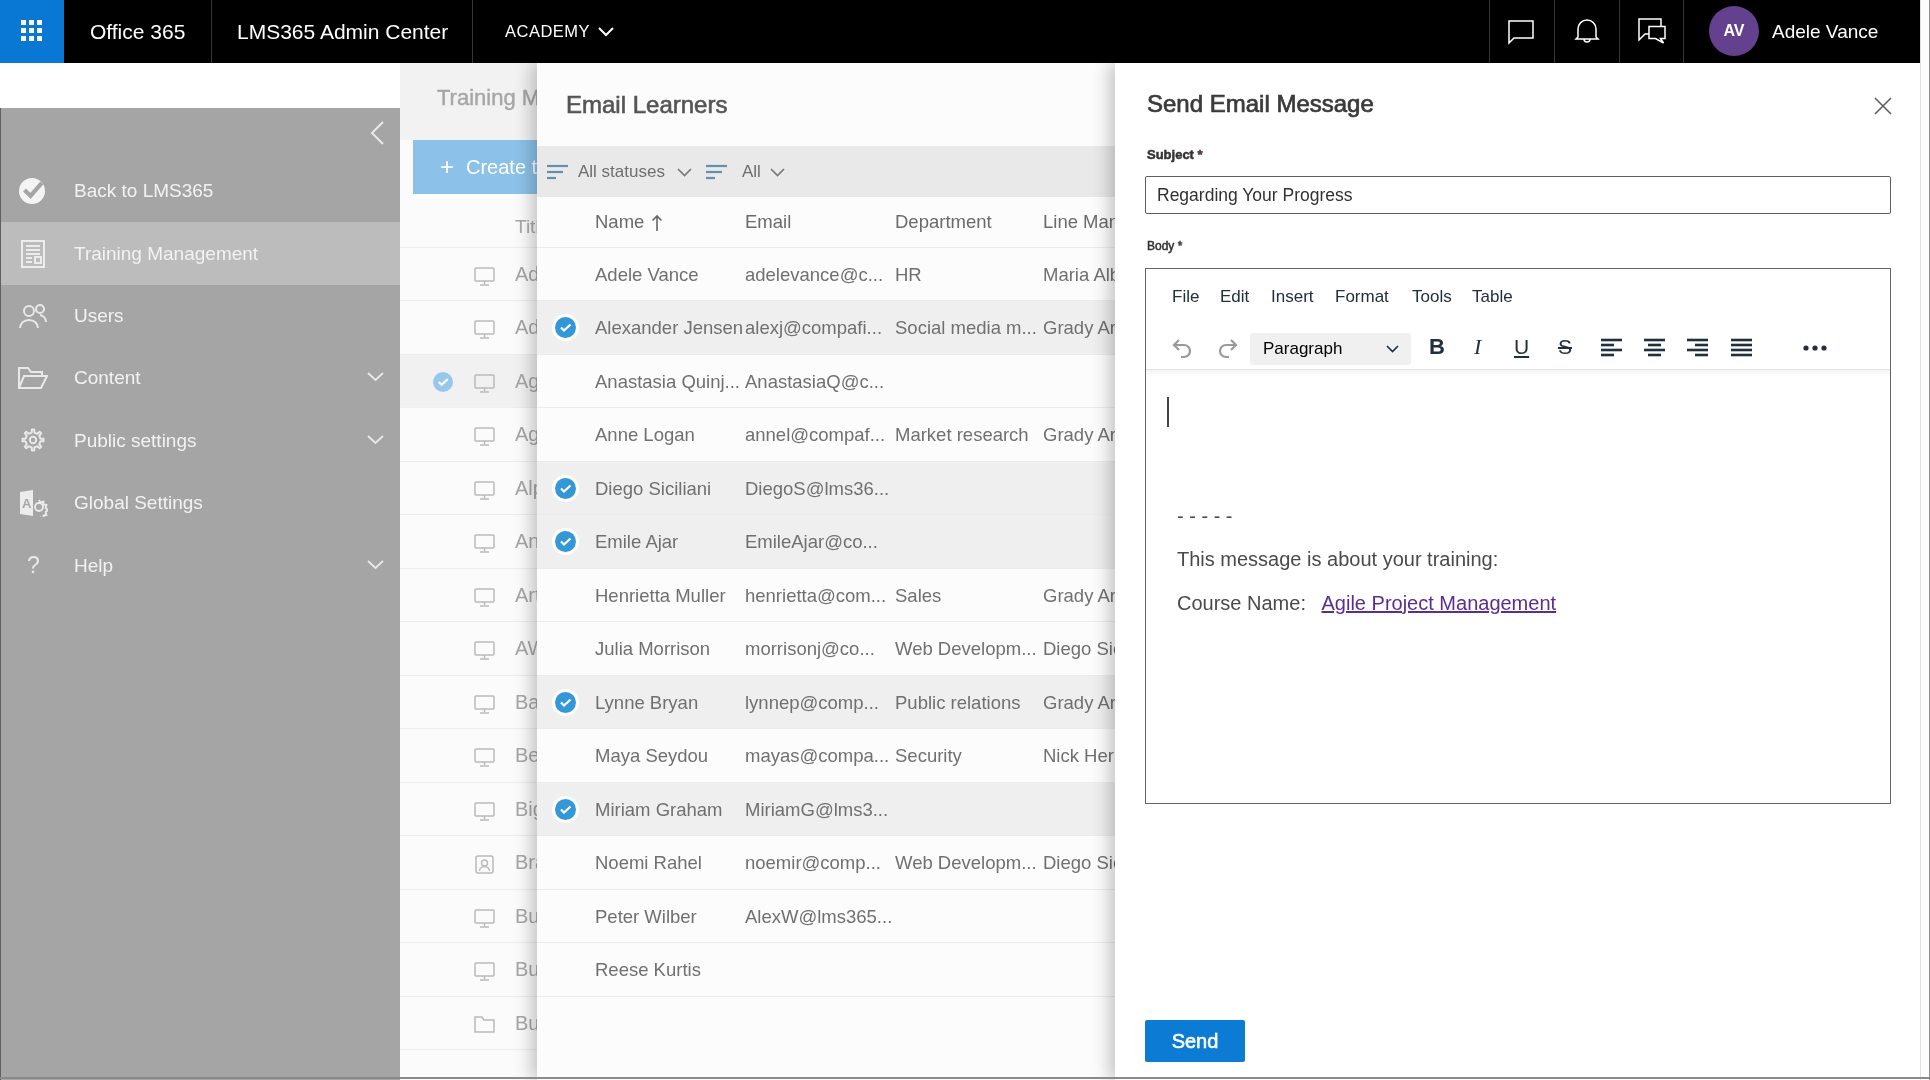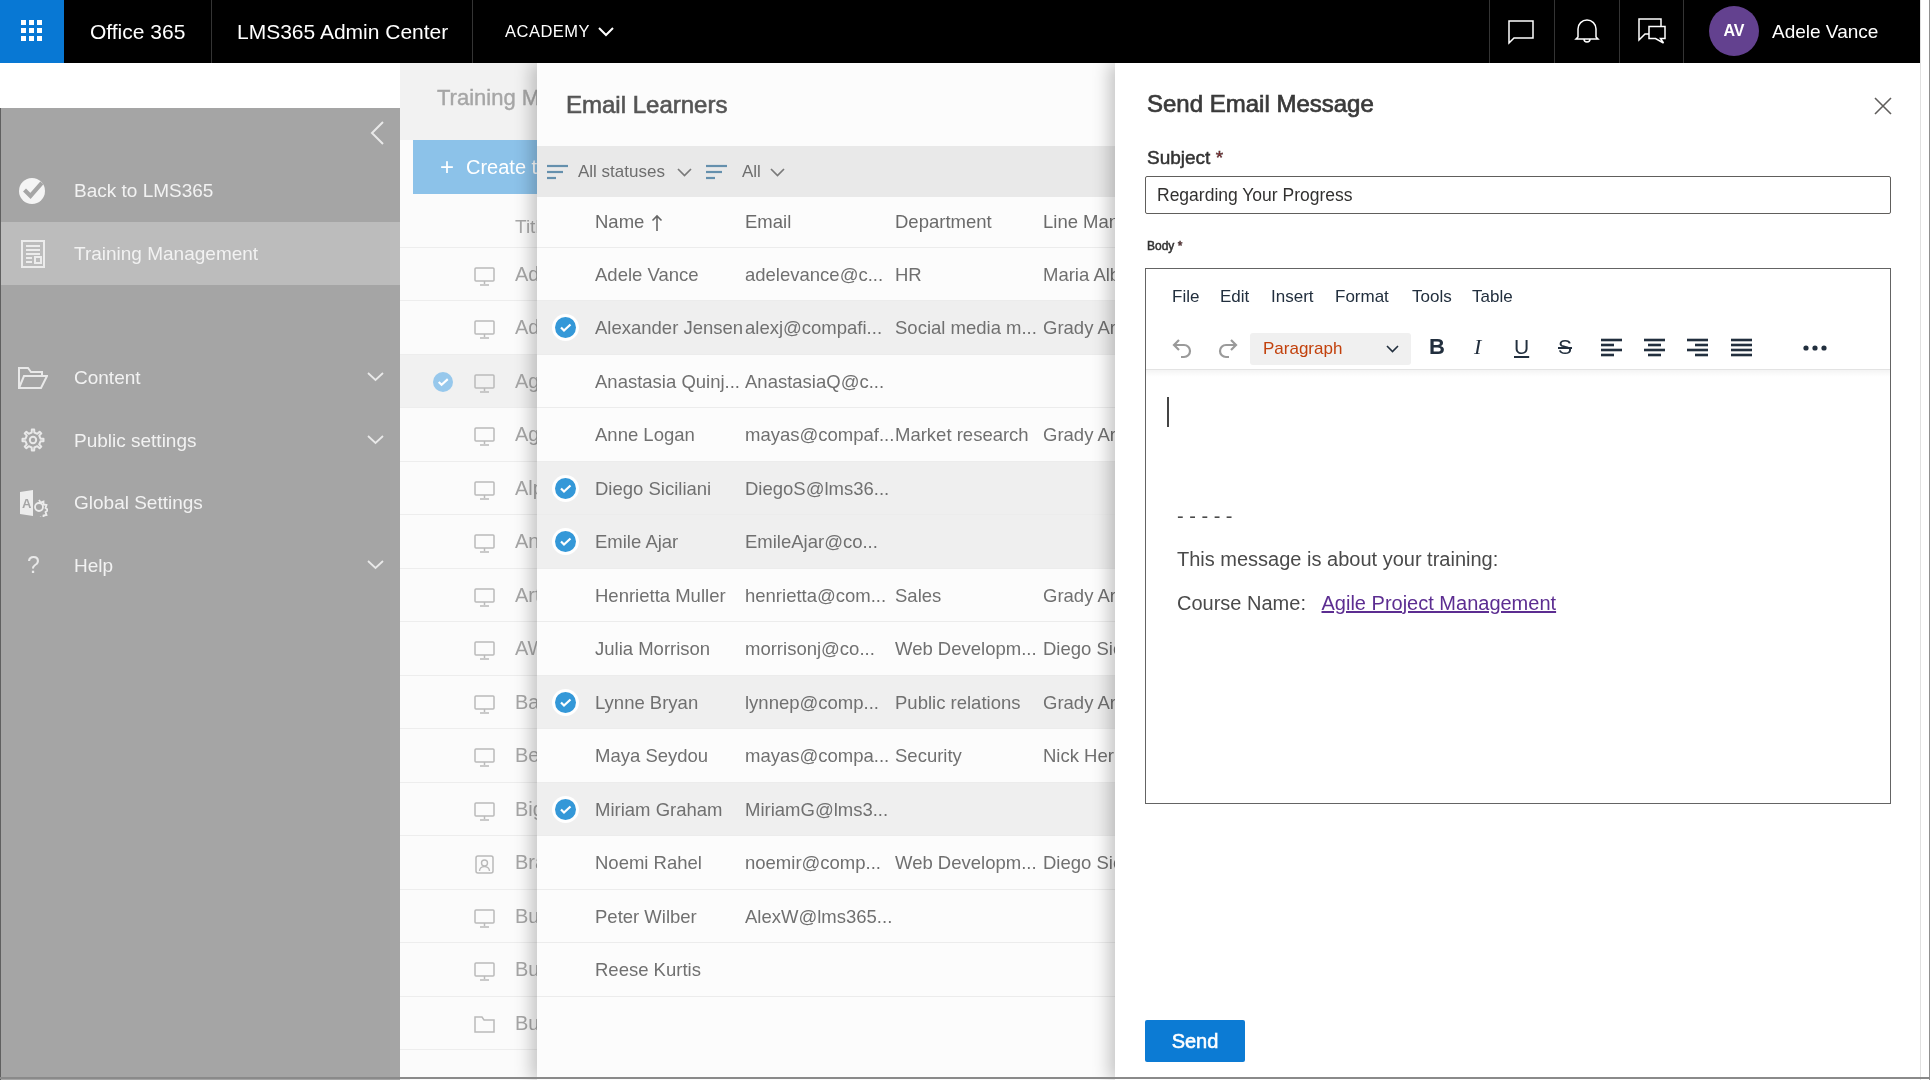--- a/index.html
+++ b/index.html
@@ -37,32 +37,32 @@
 .erow { position:absolute; left:0; width:1383px; height:54px; border-top:1px solid #ececec; font-size:18.5px; color:#707070; }
 .erow.sel { background:#efefef; }
 .erow span { position:absolute; line-height:53px; white-space:nowrap; }
 .c-name { left:58px; } .c-email { left:208px; } .c-dept { left:358px; } .c-mgr { left:506px; }
 .chk { position:absolute; left:15px; top:13px; width:27px; height:27px; border-radius:50%; background:#fff; }
 .chk svg { position:absolute; left:3px; top:3px; }
 #spanel { position:absolute; left:1115px; top:63px; width:805px; height:1017px; background:#fff;
   box-shadow:-6px 0 16px rgba(0,0,0,0.22); z-index:4; }
 .sp { position:absolute; white-space:nowrap; }
 #sptitle { left:32px; top:27px; font-size:24px; font-weight:400; -webkit-text-stroke:0.7px #3a3a3a; color:#3a3a3a; }
-#sublbl { left:32px; top:84px; font-size:19px; font-weight:400; -webkit-text-stroke:0.5px #333; color:#333; }
+#sublbl { left:32px; top:84px; font-size:13px; font-weight:700; -webkit-text-stroke:0.5px #333; color:#333; }
 #subinput { position:absolute; left:30px; top:113px; width:746px; height:38px; border:1px solid #605e5c;
   border-radius:2px; background:#fff; }
 #subtext { position:absolute; left:42px; top:113px; line-height:38px; font-size:17.5px; color:#323130; }
 #bodylbl { left:32px; top:176px; font-size:12px; font-weight:400; -webkit-text-stroke:0.5px #333; color:#333; }
 #editor { position:absolute; left:30px; top:205px; width:746px; height:536px; border:1px solid #646464;
   background:#fff; }
 .menu { position:absolute; top:18px; font-size:17px; color:#222f3e; }
 #tbar { position:absolute; left:0; top:56px; width:744px; height:48px; }
 #tbar .ti { position:absolute; color:#222f3e; }
 #parabox { position:absolute; left:104px; top:8px; width:161px; height:32px; background:#f0f0f0; border-radius:3px; }
-#parabox span { position:absolute; left:13px; top:0; line-height:32px; font-size:17px; color:#c2410c; }
+#parabox span { position:absolute; left:13px; top:0; line-height:32px; font-size:17px; color:#000000; }
 #tdivider { position:absolute; left:0; top:100px; width:744px; height:8px; background:linear-gradient(180deg,#e3e3e3 0,#e3e3e3 1px,rgba(0,0,0,0.045) 1px,rgba(0,0,0,0) 100%); }
 #cursor { position:absolute; left:21px; top:128px; width:2px; height:30px; background:#444; }
 .btxt { position:absolute; left:62px; font-size:20px; color:#4a4a4a; white-space:nowrap; }
 #sendbtn { position:absolute; left:30px; top:957px; width:100px; height:42px; background:#0c7bd4;
   border-radius:2px; color:#fff; font-size:20px; font-weight:400; -webkit-text-stroke:0.6px #fff; text-align:center; line-height:42px; }
 #gutter { position:absolute; left:1920px; top:0; width:10px; height:1080px; background:#fff;
   border-left:1px solid #e0e0e0; border-right:1px solid #909090; z-index:60; }
 #botline { position:absolute; left:0; top:1077px; width:1930px; height:2px; background:#8a8a8a; z-index:61; }
 </style>
 </head>
@@ -83,20 +83,29 @@
       <rect x="1" y="1" width="22" height="26" fill="none" stroke="#ececec" stroke-width="2"></rect>
       <line x1="5" y1="6" x2="19" y2="6" stroke="#ececec" stroke-width="2"></line>
       <line x1="5" y1="10" x2="19" y2="10" stroke="#ececec" stroke-width="2"></line>
       <line x1="5" y1="14" x2="19" y2="14" stroke="#ececec" stroke-width="2"></line>
       <line x1="5" y1="18" x2="11" y2="18" stroke="#ececec" stroke-width="2"></line>
       <line x1="5" y1="22" x2="11" y2="22" stroke="#ececec" stroke-width="2"></line>
       <rect x="14" y="17" width="6" height="6" fill="none" stroke="#ececec" stroke-width="2"></rect>
     </svg>
     <span class="lbl">Training Management</span>
   </div>
+  <div class="nav" style="top:176px">
+    <svg width="30" height="28" viewBox="0 0 30 28" style="position:absolute;left:17px;top:18px">
+      <circle cx="11" cy="9" r="5" fill="none" stroke="#e9e9e9" stroke-width="2"></circle>
+      <path d="M2 26 a9 8 0 0 1 18 0" fill="none" stroke="#e9e9e9" stroke-width="2"></path>
+      <circle cx="22" cy="7" r="4" fill="none" stroke="#e9e9e9" stroke-width="2"></circle>
+      <path d="M22 13 a7 7 0 0 1 6 7" fill="none" stroke="#e9e9e9" stroke-width="2"></path>
+    </svg>
+    <span class="lbl">Users</span>
+  </div>
   <div class="nav" style="top:238px">
     <svg width="30" height="24" viewBox="0 0 30 24" style="position:absolute;left:17px;top:20px">
       <path d="M1 22 V2 h9 l3 4 h11 v4 M1 22 l5 -12 h23 l-6 12 z" fill="none" stroke="#e9e9e9" stroke-width="2"></path>
     </svg>
     <span class="lbl">Content</span>
     <svg class="navchev" width="17" height="10" viewBox="0 0 17 10">
         <polyline points="1,1 8.5,8 16,1" fill="none" stroke="#e9e9e9" stroke-width="1.8"></polyline>
       </svg>
   </div>
   <div class="nav" style="top:301px">
@@ -318,21 +327,21 @@
         <span class="c-mgr">Grady Archie</span>
       </div>
       <div class="erow" style="top:290.5px">
         <span class="c-name">Anastasia Quinj...</span>
         <span class="c-email">AnastasiaQ@c...</span>
         <span class="c-dept"></span>
         <span class="c-mgr"></span>
       </div>
       <div class="erow" style="top:344px">
         <span class="c-name">Anne Logan</span>
-        <span class="c-email">mayas@compaf...</span>
+        <span class="c-email">annel@compaf...</span>
         <span class="c-dept">Market research</span>
         <span class="c-mgr">Grady Archie</span>
       </div>
       <div class="erow sel" style="top:397.5px">
         <div class="chk">
           <svg width="21" height="21" viewBox="0 0 21 21">
             <circle cx="10.5" cy="10.5" r="10.5" fill="#3498d8"></circle>
             <path d="M6 10.5 l3 3 L15.5 7.5" fill="none" stroke="#fff" stroke-width="2.2"></path>
           </svg>
         </div>

